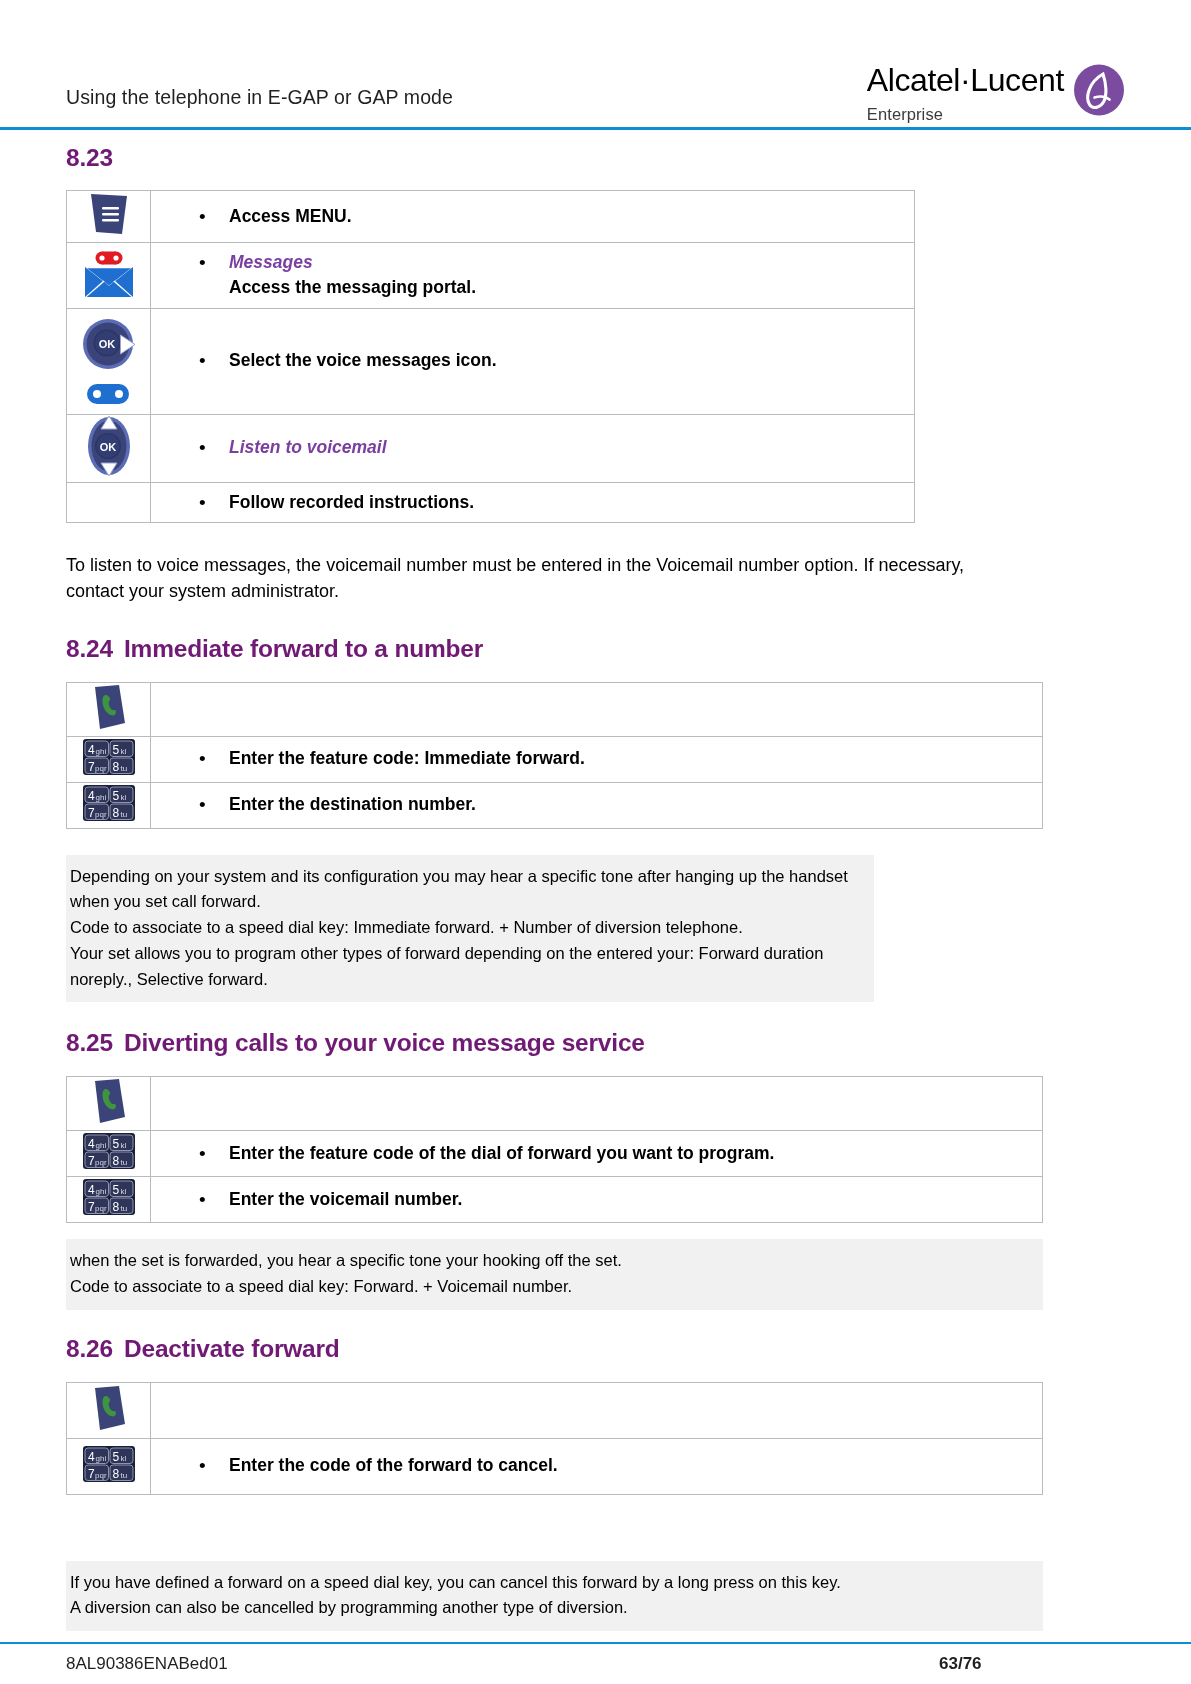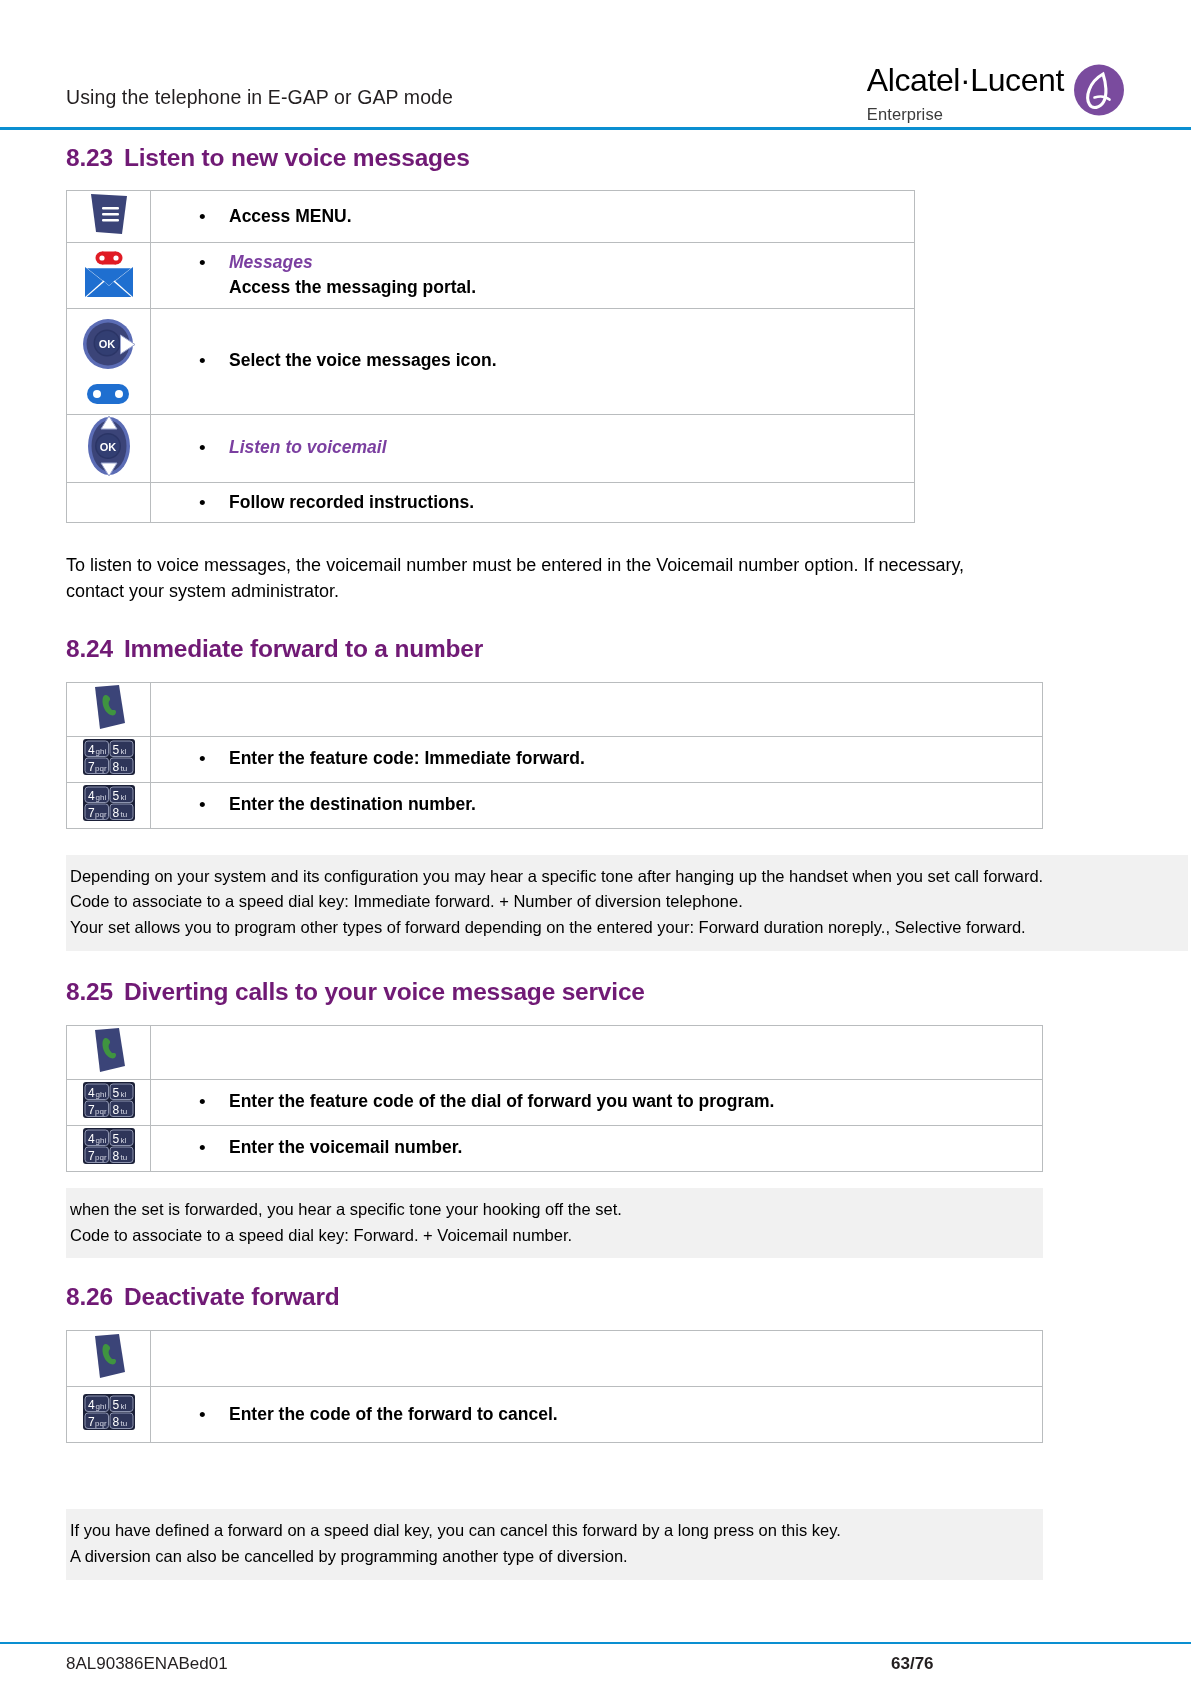--- a/index.html
+++ b/index.html
@@ -181,21 +181,21 @@
     width: 1059px;
     display: flex;
     align-items: baseline;
   }
   .footer-left {
     font-size: 17px;
     color: #231f20;
   }
   .footer-right {
     position: absolute;
-    left: 825px;
+    left: 873px;
     font-size: 17px;
     font-weight: bold;
     color: #231f20;
     white-space: nowrap;
   }
   .footer-right .slash { font-weight: bold; }
 
   
   .ico { display: inline-block; line-height: 0; }
 
@@ -237,21 +237,20 @@
         </svg>
       </span>
     </div>
   </div>
   <div class="header-rule"></div>
 
   <div class="content">
 
     <h2 class="section-head">
       <span class="num">8.23</span>
-      <span>Listen to new voice messages</span>
     </h2>
 
     <div style="height:18px"></div>
 
     <table class="steps" style="width:849px">
       <tbody>
           <tr>
         <td class="icon-cell">
           <span class="ico ico-menu">
             <svg viewBox="0 0 52 46" width="52" height="46">
@@ -464,21 +463,21 @@
               <span class="plain-line">Enter the destination number.</span>
             </span>
           </div>
         </td>
       </tr>
     </tbody>
       </table>
 
     <div style="height:26px"></div>
 
-    <div class="note-box" style="width:1122px">
+    <div class="note-box" style="width:808px">
       <div>Depending on your system and its configuration you may hear a specific tone after hanging up the handset when you set call forward.</div>
       <div>Code to associate to a speed dial key: Immediate forward. + Number of diversion telephone.</div>
       <div>Your set allows you to program other types of forward depending on the entered your: Forward duration noreply., Selective forward.</div>
     </div>
 
     <div style="height:27px"></div>
 
     <h2 class="section-head">
       <span class="num">8.25</span>
       <span>Diverting calls to your voice message service</span>

